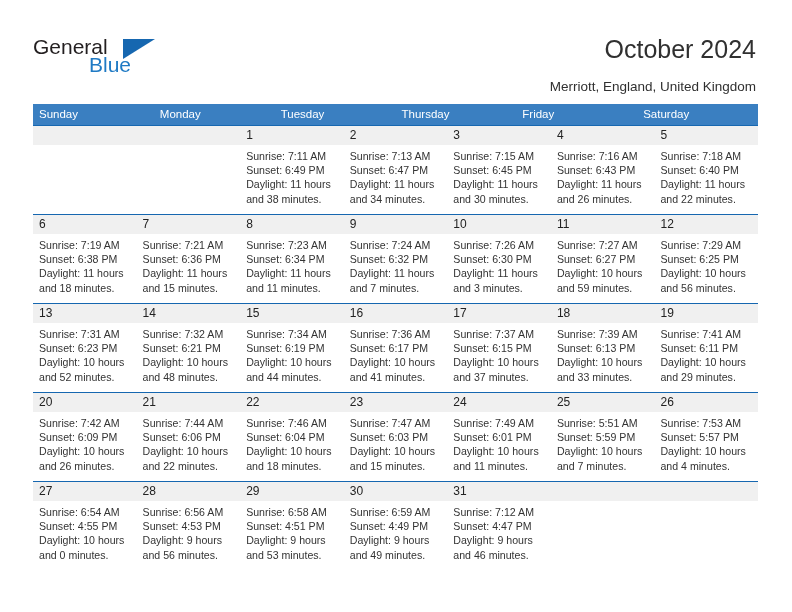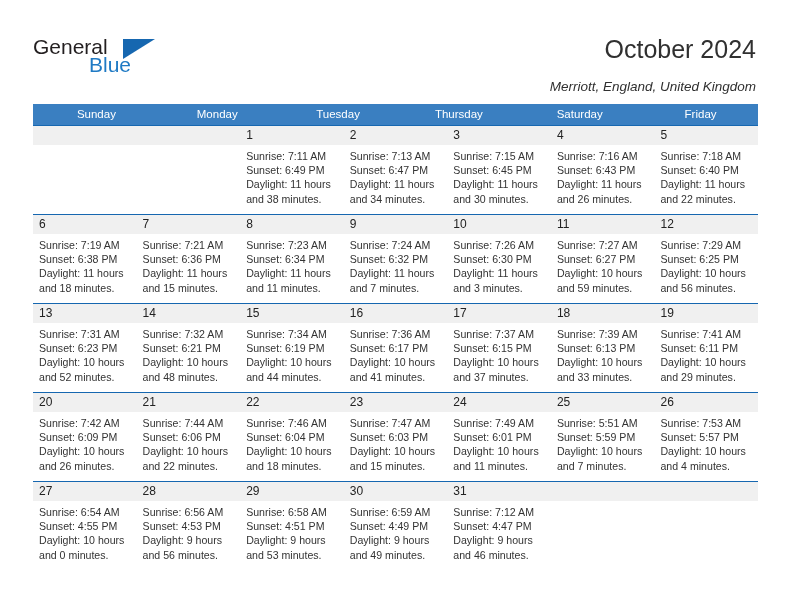--- a/index.html
+++ b/index.html
@@ -72,21 +72,20 @@
     white-space: nowrap;
   }
   .subtitle {
     position: absolute;
     right: 36px;
     top: 79px;
     font-size: 13.5px;
     color: #303030;
     text-align: right;
     white-space: nowrap;
-    font-style: italic;
   }
 
   
   .calendar {
     position: absolute;
     left: 33px;
     top: 104px;
     width: 725px;
   }
   .weekdays {
@@ -96,21 +95,20 @@
   }
   .weekday {
     flex: 1 1 0;
     color: #ffffff;
     font-size: 11.5px;
     line-height: 21px;
     padding-left: 6px;
     box-sizing: border-box;
     white-space: nowrap;
     overflow: hidden;
-    text-align: center;
   }
   .week {
     display: flex;
     border-top: 1.5px solid #1667b0;
     height: 89px;
     box-sizing: border-box;
   }
   .week:first-of-type {
     border-top: none;
   }
@@ -154,22 +152,22 @@
     <div class="subtitle">Merriott, England, United Kingdom</div>
   </div>
 
   <div class="calendar">
 
     <div class="weekdays">
       <div class="weekday">Sunday</div>
       <div class="weekday">Monday</div>
       <div class="weekday">Tuesday</div>
       <div class="weekday">Thursday</div>
+      <div class="weekday">Friday</div>
       <div class="weekday">Saturday</div>
-      <div class="weekday">Friday</div>
     </div>
 
     <div class="week">
       <div class="day empty">
         <div class="day-band"></div>
 
       </div>
       <div class="day empty">
         <div class="day-band"></div>
 

